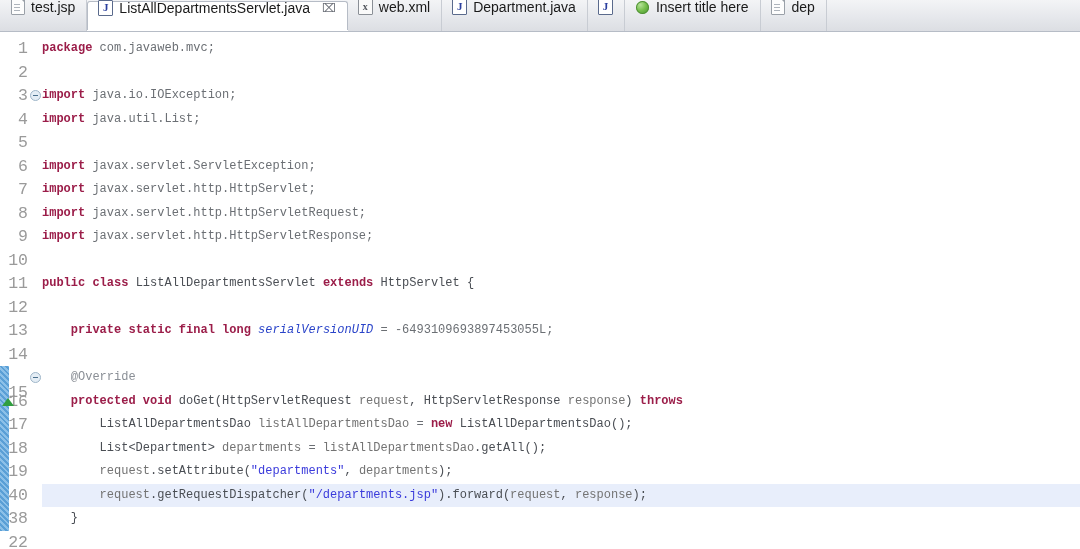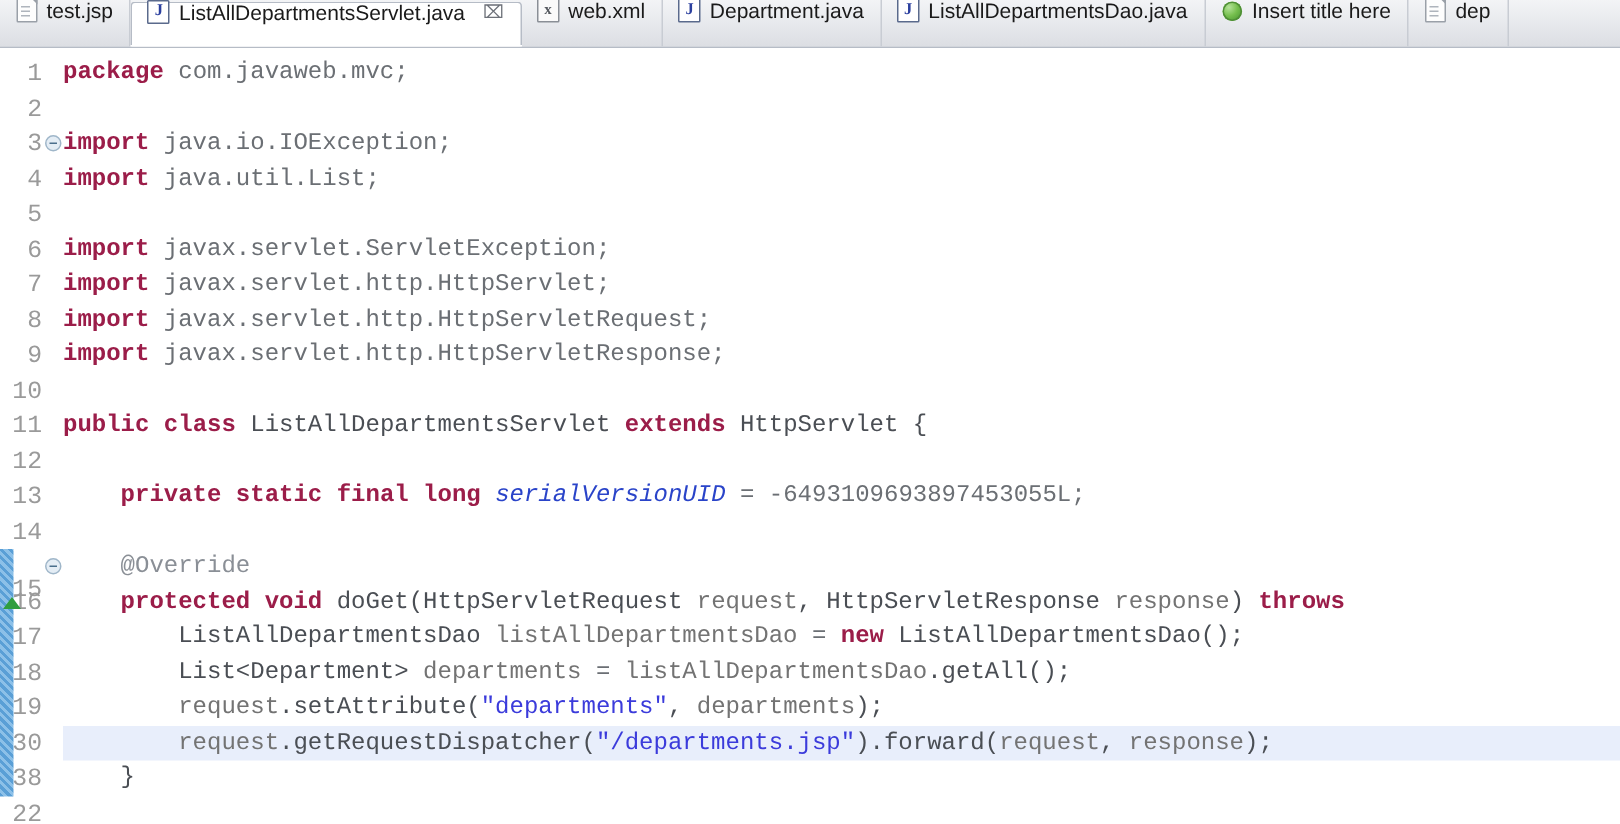--- a/index.html
+++ b/index.html
@@ -140,21 +140,21 @@
   .gutter {
     width: 42px;
     flex: 0 0 42px;
     position: relative;
     background: #ffffff;
   }
   .code {
     position: relative;
     flex: 1 1 auto;
     font-family: "Liberation Mono", "DejaVu Sans Mono", monospace;
-    font-size: 16px;
+    font-size: 12px;
     line-height: 23.5px;
     white-space: pre;
   }
 
   .lnum {
     position: absolute;
     right: 14px;
     font-family: "Liberation Mono", "DejaVu Sans Mono", monospace;
     font-size: 16.5px;
     line-height: 23.5px;
@@ -238,21 +238,20 @@
     <div class="tab">
       <span class="ico">
         <span class="ico-java">J</span>
       </span>
       <span class="tab-label">Department.java</span>
     </div>
     <div class="tab">
       <span class="ico">
         <span class="ico-java">J</span>
       </span>
-      <span class="tab-label">ListAllDepartmentsDao.java</span>
     </div>
     <div class="tab">
       <span class="ico">
         <span class="ico-globe"></span>
       </span>
       <span class="tab-label">Insert title here</span>
     </div>
     <div class="tab">
       <span class="ico">
         <span class="ico-doc"></span>
@@ -279,19 +278,19 @@
       <div class="lnum" style="top: 240px;">11</div>
       <div class="lnum" style="top: 263.5px;">12</div>
       <div class="lnum" style="top: 287px;">13</div>
       <div class="lnum" style="top: 310.5px;">14</div>
       <div class="lnum" style="top: 349px;">15</div>
       <div class="fold" style="top: 340px;"></div>
       <div class="lnum" style="top: 357.5px;">16</div>
       <div class="lnum" style="top: 381px;">17</div>
       <div class="lnum" style="top: 404.5px;">18</div>
       <div class="lnum" style="top: 428px;">19</div>
-      <div class="lnum" style="top: 451.5px;">30</div>
+      <div class="lnum" style="top: 451.5px;">40</div>
       <div class="lnum" style="top: 475px;">38</div>
       <div class="lnum" style="top: 498.5px;">22</div>
     </div>
   <div class="code" id="codearea"><div class="line" style="top: 5px;"><span class="kw">package</span><span class="plain"> com.javaweb.mvc;</span></div><div class="line" style="top: 28.5px;"></div><div class="line" style="top: 52px;"><span class="kw">import</span><span class="plain"> java.io.IOException;</span></div><div class="line" style="top: 75.5px;"><span class="kw">import</span><span class="plain"> java.util.List;</span></div><div class="line" style="top: 99px;"></div><div class="line" style="top: 122.5px;"><span class="kw">import</span><span class="plain"> javax.servlet.ServletException;</span></div><div class="line" style="top: 146px;"><span class="kw">import</span><span class="plain"> javax.servlet.http.HttpServlet;</span></div><div class="line" style="top: 169.5px;"><span class="kw">import</span><span class="plain"> javax.servlet.http.HttpServletRequest;</span></div><div class="line" style="top: 193px;"><span class="kw">import</span><span class="plain"> javax.servlet.http.HttpServletResponse;</span></div><div class="line" style="top: 216.5px;"></div><div class="line" style="top: 240px;"><span class="kw">public</span><span class="plain"> </span><span class="kw">class</span><span class="type"> ListAllDepartmentsServlet </span><span class="kw">extends</span><span class="type"> HttpServlet {</span></div><div class="line" style="top: 263.5px;"></div><div class="line" style="top: 287px;"><span class="plain">    </span><span class="kw">private</span><span class="plain"> </span><span class="kw">static</span><span class="plain"> </span><span class="kw">final</span><span class="plain"> </span><span class="kw">long</span><span class="plain"> </span><span class="fld">serialVersionUID</span><span class="num"> = -6493109693897453055L;</span></div><div class="line" style="top: 310.5px;"></div><div class="line" style="top: 334px;"><span class="ann">    @Override</span></div><div class="line" style="top: 357.5px;"><span class="plain">    </span><span class="kw">protected</span><span class="plain"> </span><span class="kw">void</span><span class="type"> doGet(HttpServletRequest </span><span class="var">request</span><span class="type">, HttpServletResponse </span><span class="var">response</span><span class="type">) </span><span class="kw">throws</span></div><div class="line" style="top: 381px;"><span class="type">        ListAllDepartmentsDao </span><span class="var">listAllDepartmentsDao</span><span class="plain"> = </span><span class="kw">new</span><span class="type"> ListAllDepartmentsDao();</span></div><div class="line" style="top: 404.5px;"><span class="type">        List&lt;Department&gt; </span><span class="var">departments</span><span class="plain"> = </span><span class="var">listAllDepartmentsDao</span><span class="type">.getAll();</span></div><div class="line" style="top: 428px;"><span class="plain">        </span><span class="var">request</span><span class="type">.setAttribute(</span><span class="str">"departments"</span><span class="type">, </span><span class="var">departments</span><span class="type">);</span></div><div class="line" style="top: 451.5px;"><span class="plain">        </span><span class="var">request</span><span class="type">.getRequestDispatcher(</span><span class="str">"/departments.jsp"</span><span class="type">).forward(</span><span class="var">request</span><span class="type">, </span><span class="var">response</span><span class="type">);</span></div><div class="line" style="top: 475px;"><span class="type">    }</span></div><div class="line" style="top: 498.5px;"></div></div>
 <div class="arrow-marker" style="top: 365.5px;"></div>
   </div>
 
 </body></html>

